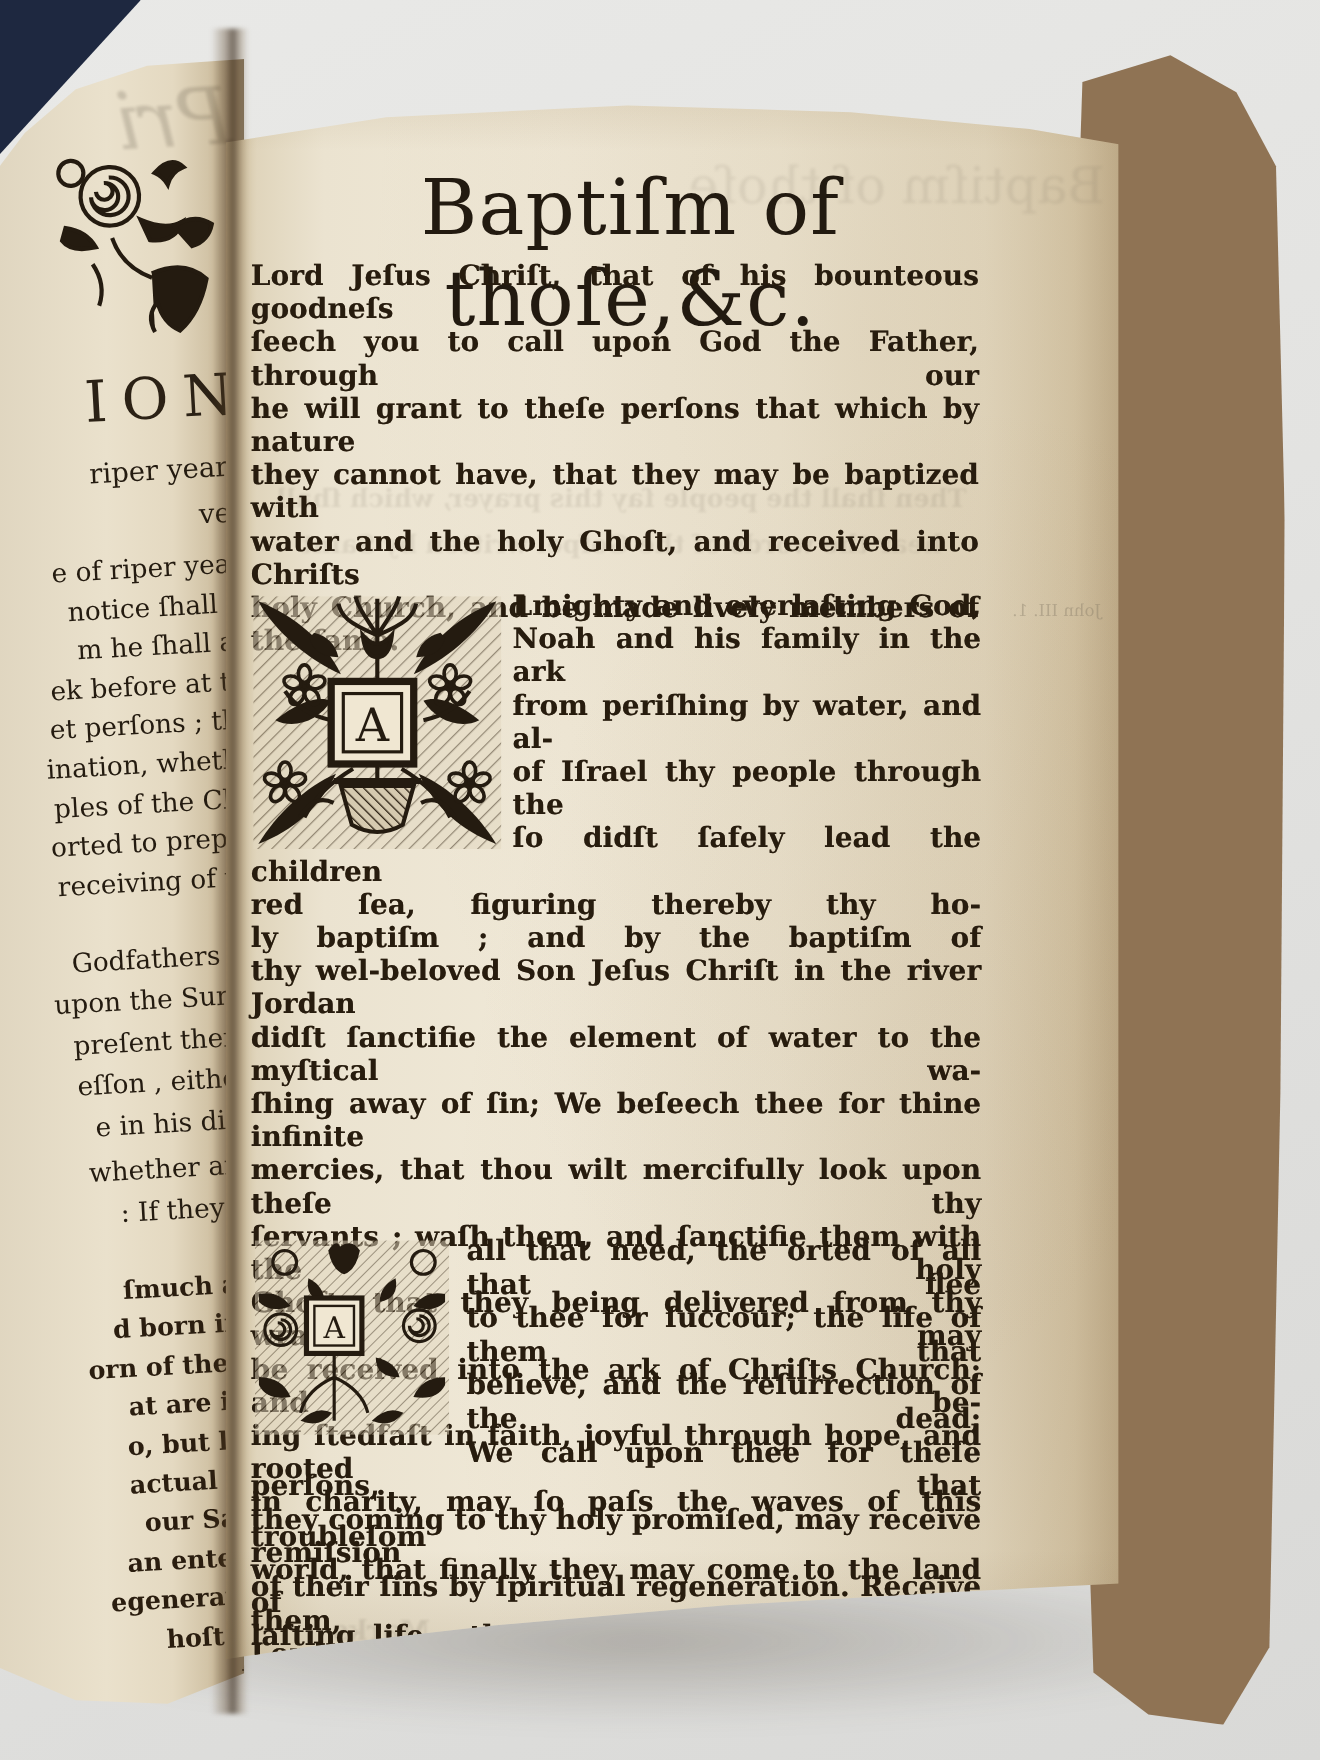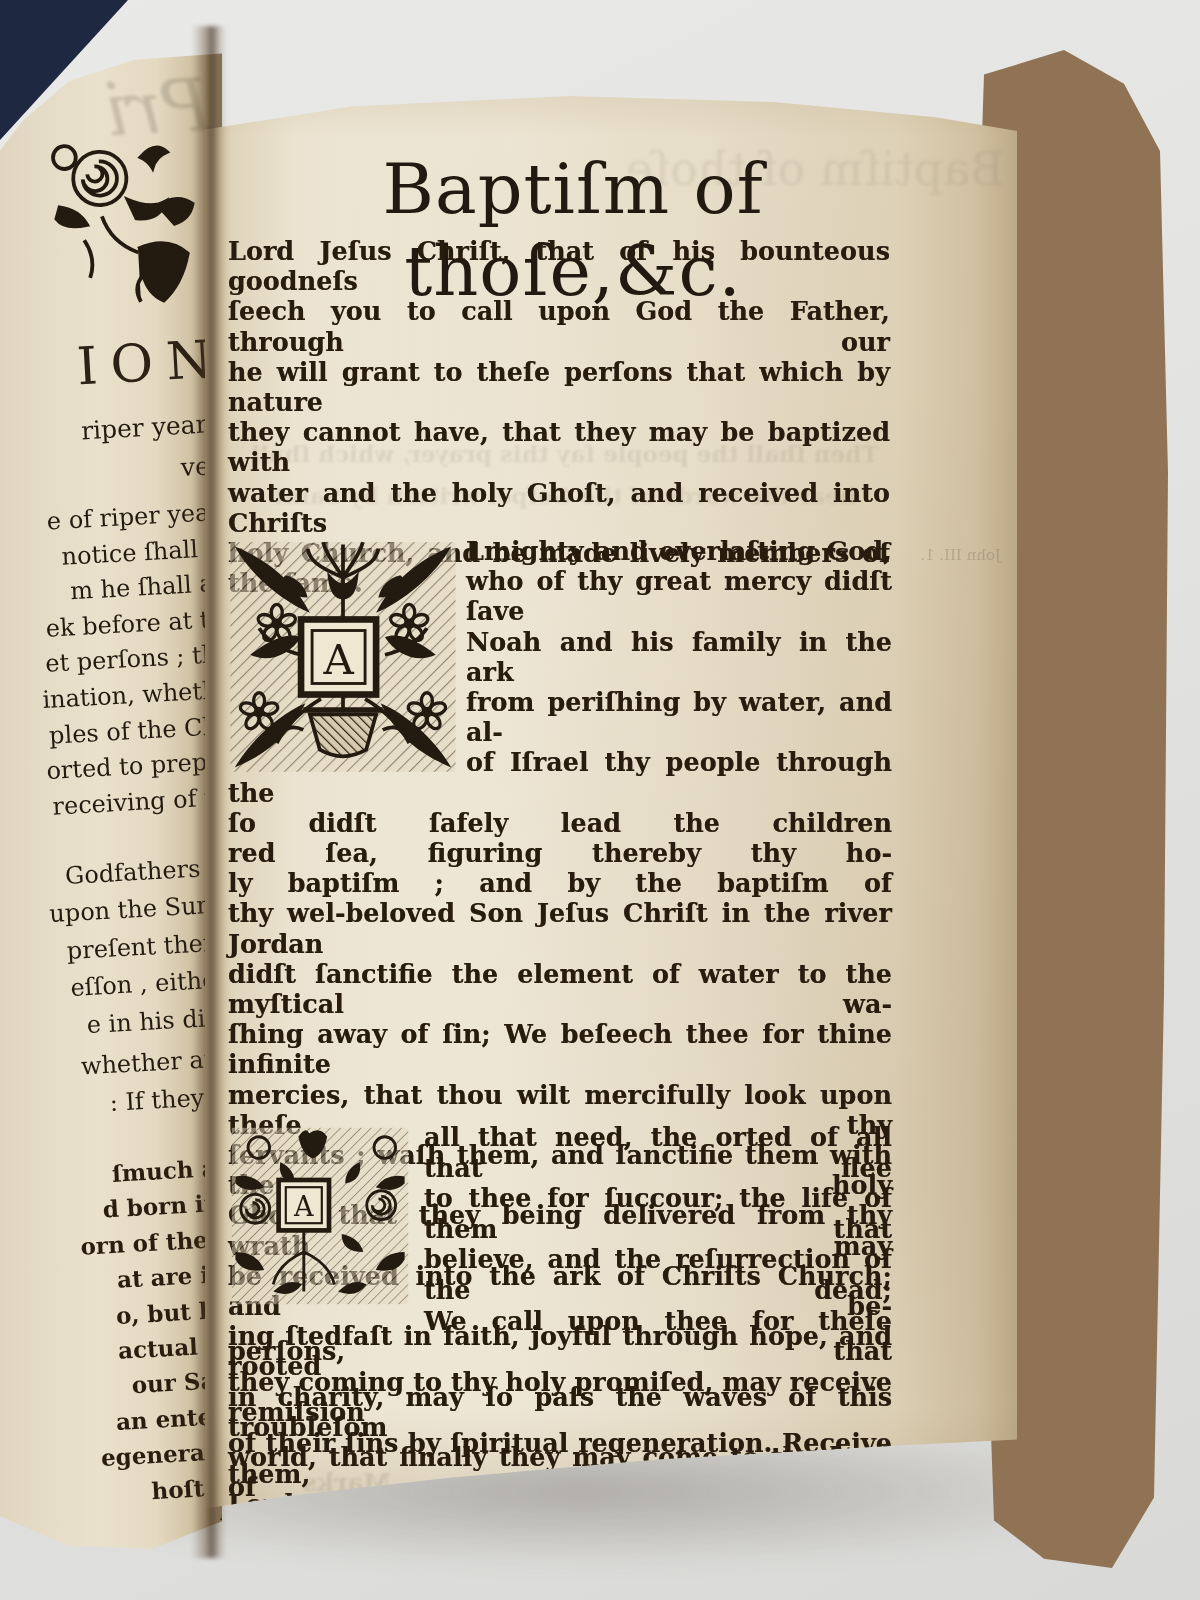--- a/index.html
+++ b/index.html
@@ -224,21 +224,20 @@
         <use href="#flw" transform="translate(82,38)"></use>
         <use href="#flw" transform="translate(14,78)"></use>
         <use href="#flw" transform="translate(90,78)"></use>
         <path d="M37,79 h30 l-4.5,16 q-10.5,6 -21,0 Z" fill="url(#h2)" stroke="#241b10" stroke-width="1.7"></path>
         <path d="M34,77 h36" stroke="#241b10" stroke-width="2.4"></path>
         <rect x="33" y="36" width="34" height="34" fill="#f0e7d2" stroke="#241b10" stroke-width="3"></rect>
         <rect x="38" y="41" width="24" height="24" fill="none" stroke="#241b10" stroke-width="1.3"></rect>
         <text x="50" y="60.5" font-size="19" text-anchor="middle" fill="#241b10">A</text>
       </svg>
       <div class="line bl j">Lmighty and everlaſting God,</div>
-      <div class="line bl j">who of thy great mercy didſt ſave</div>
       <div class="line bl j">Noah and his family in the ark</div>
       <div class="line bl j">from periſhing by water, and al-</div>
       <div class="line bl j">of Iſrael thy people through the</div>
       <div class="line bl j">ſo didſt ſafely lead the children</div>
       <div class="line bl j">red ſea, figuring thereby thy ho-</div>
       <div class="line bl j">ly baptiſm ; and by the baptiſm of</div>
       <div class="line bl j clear">thy wel-beloved Son Jeſus Chriſt in the river Jordan</div>
       <div class="line bl j">didſt ſanctifie the element of water to the myſtical wa-</div>
       <div class="line bl j">ſhing away of ſin;  We beſeech thee for thine infinite</div>
       <div class="line bl j">mercies, that thou wilt mercifully look upon theſe thy</div>

